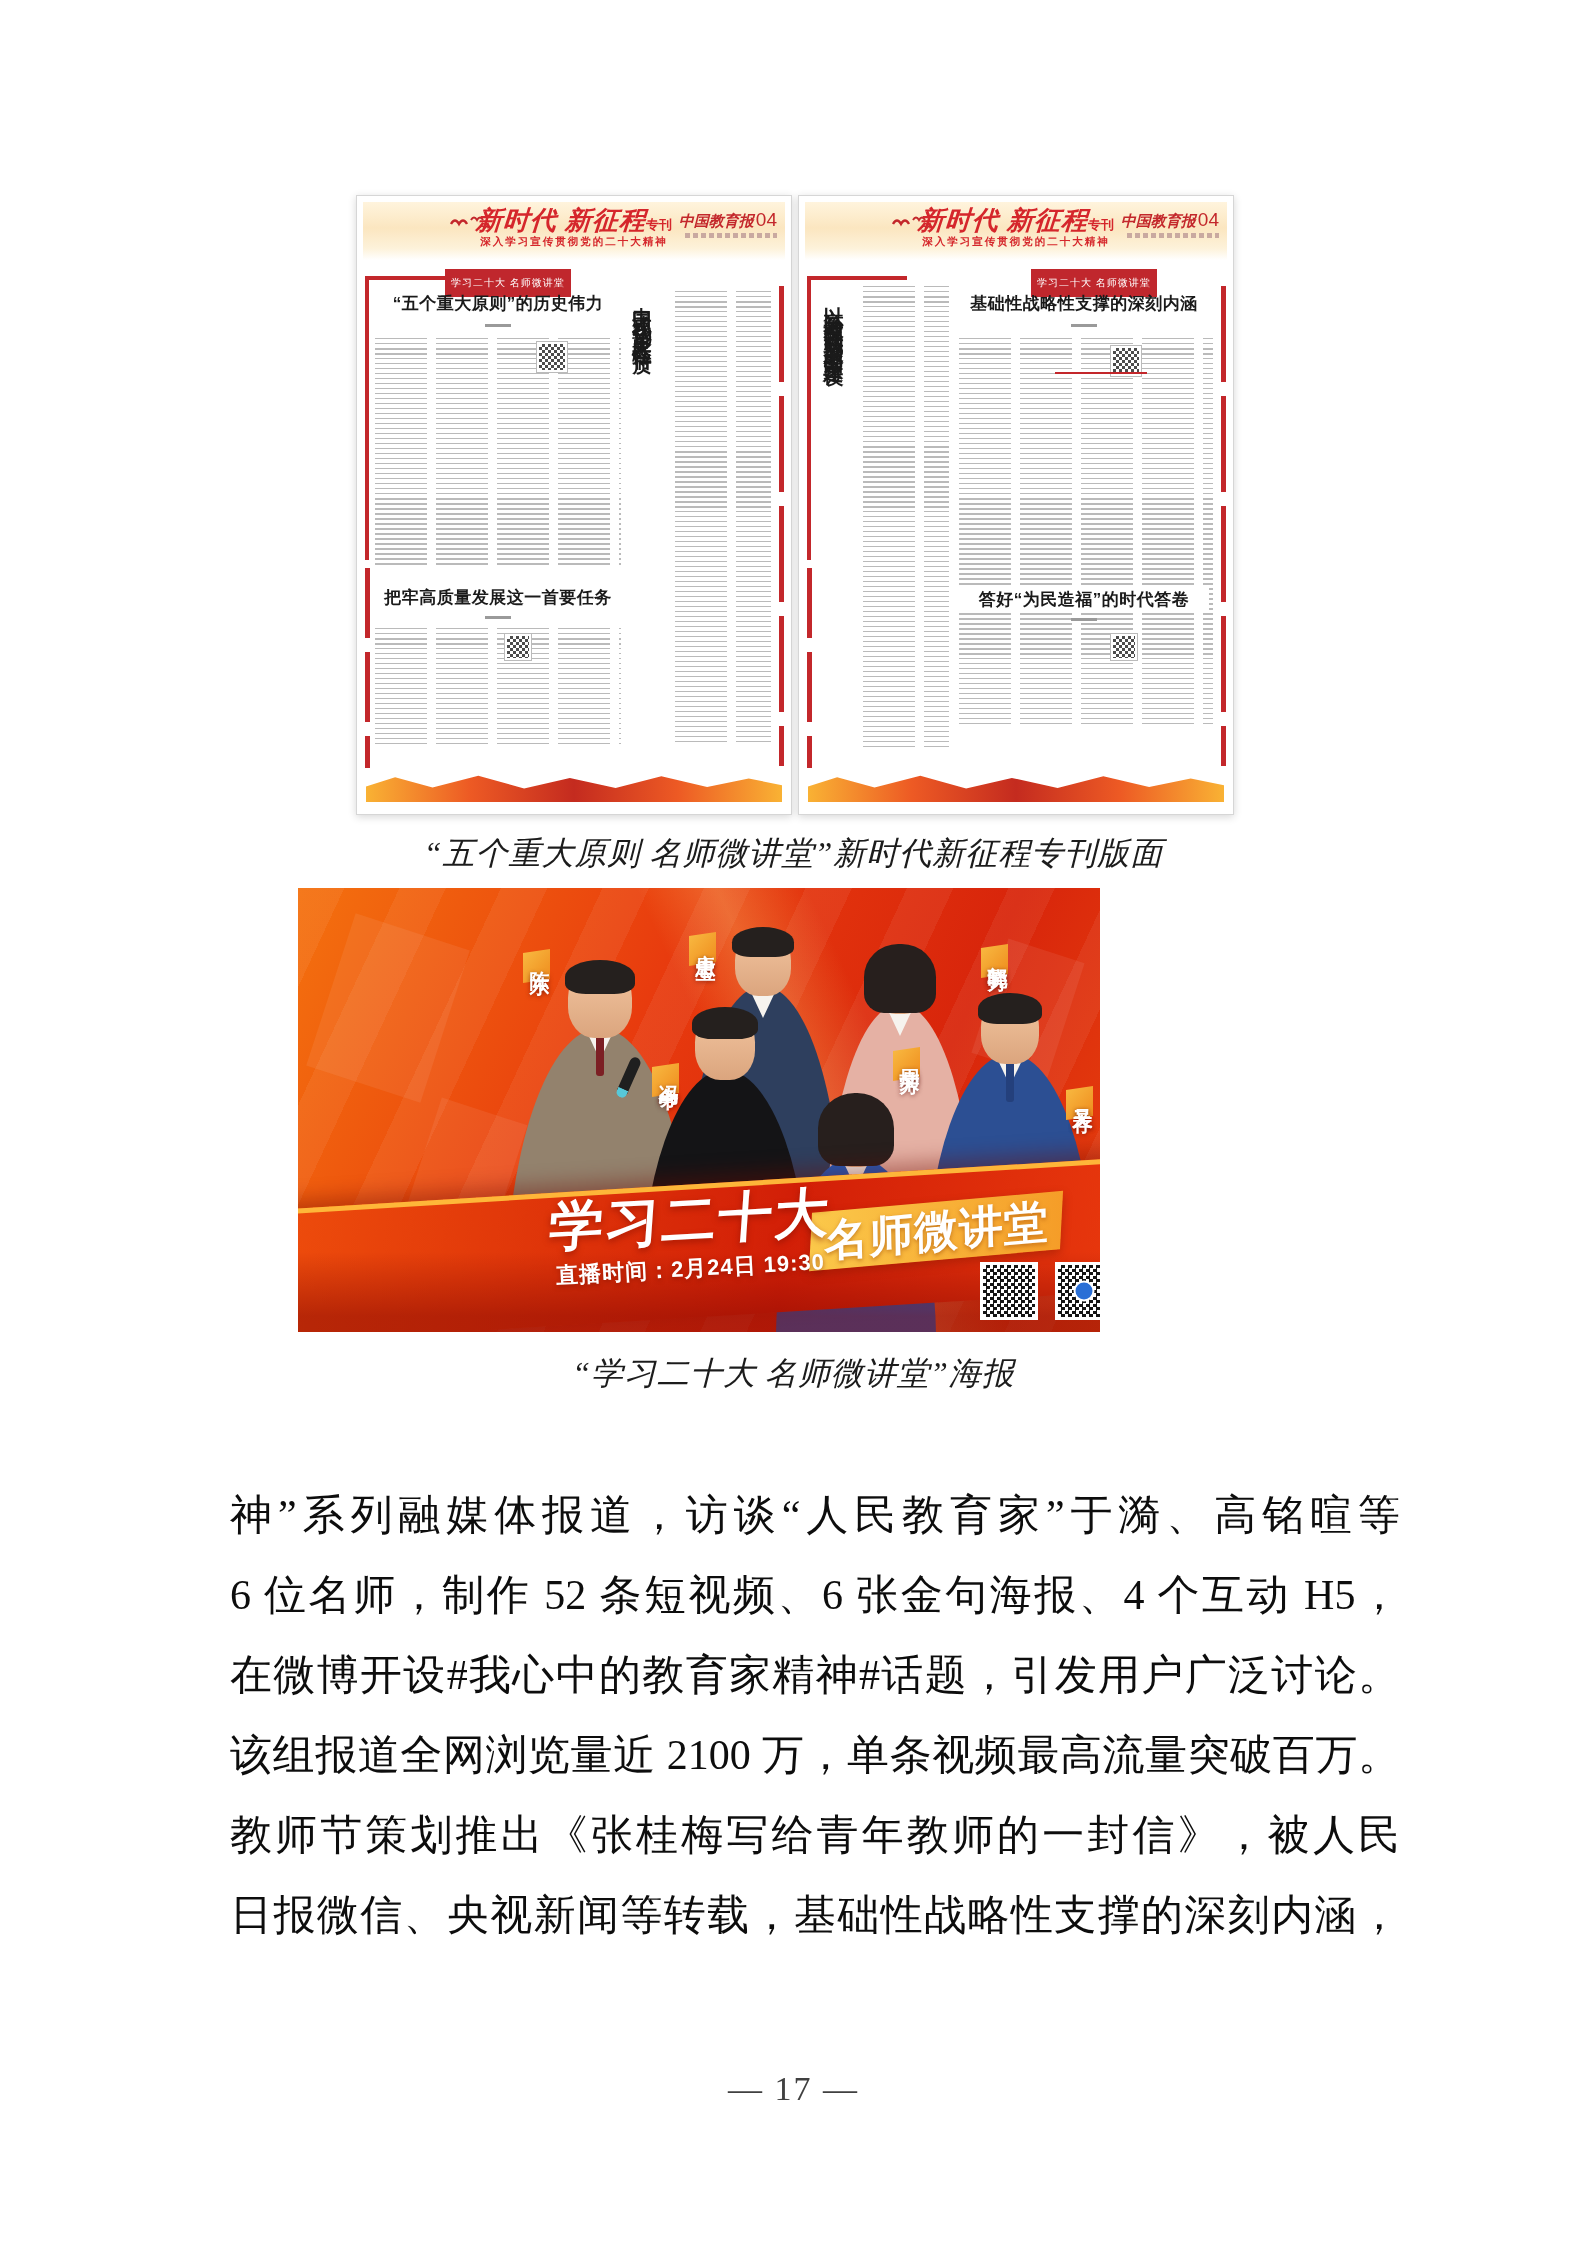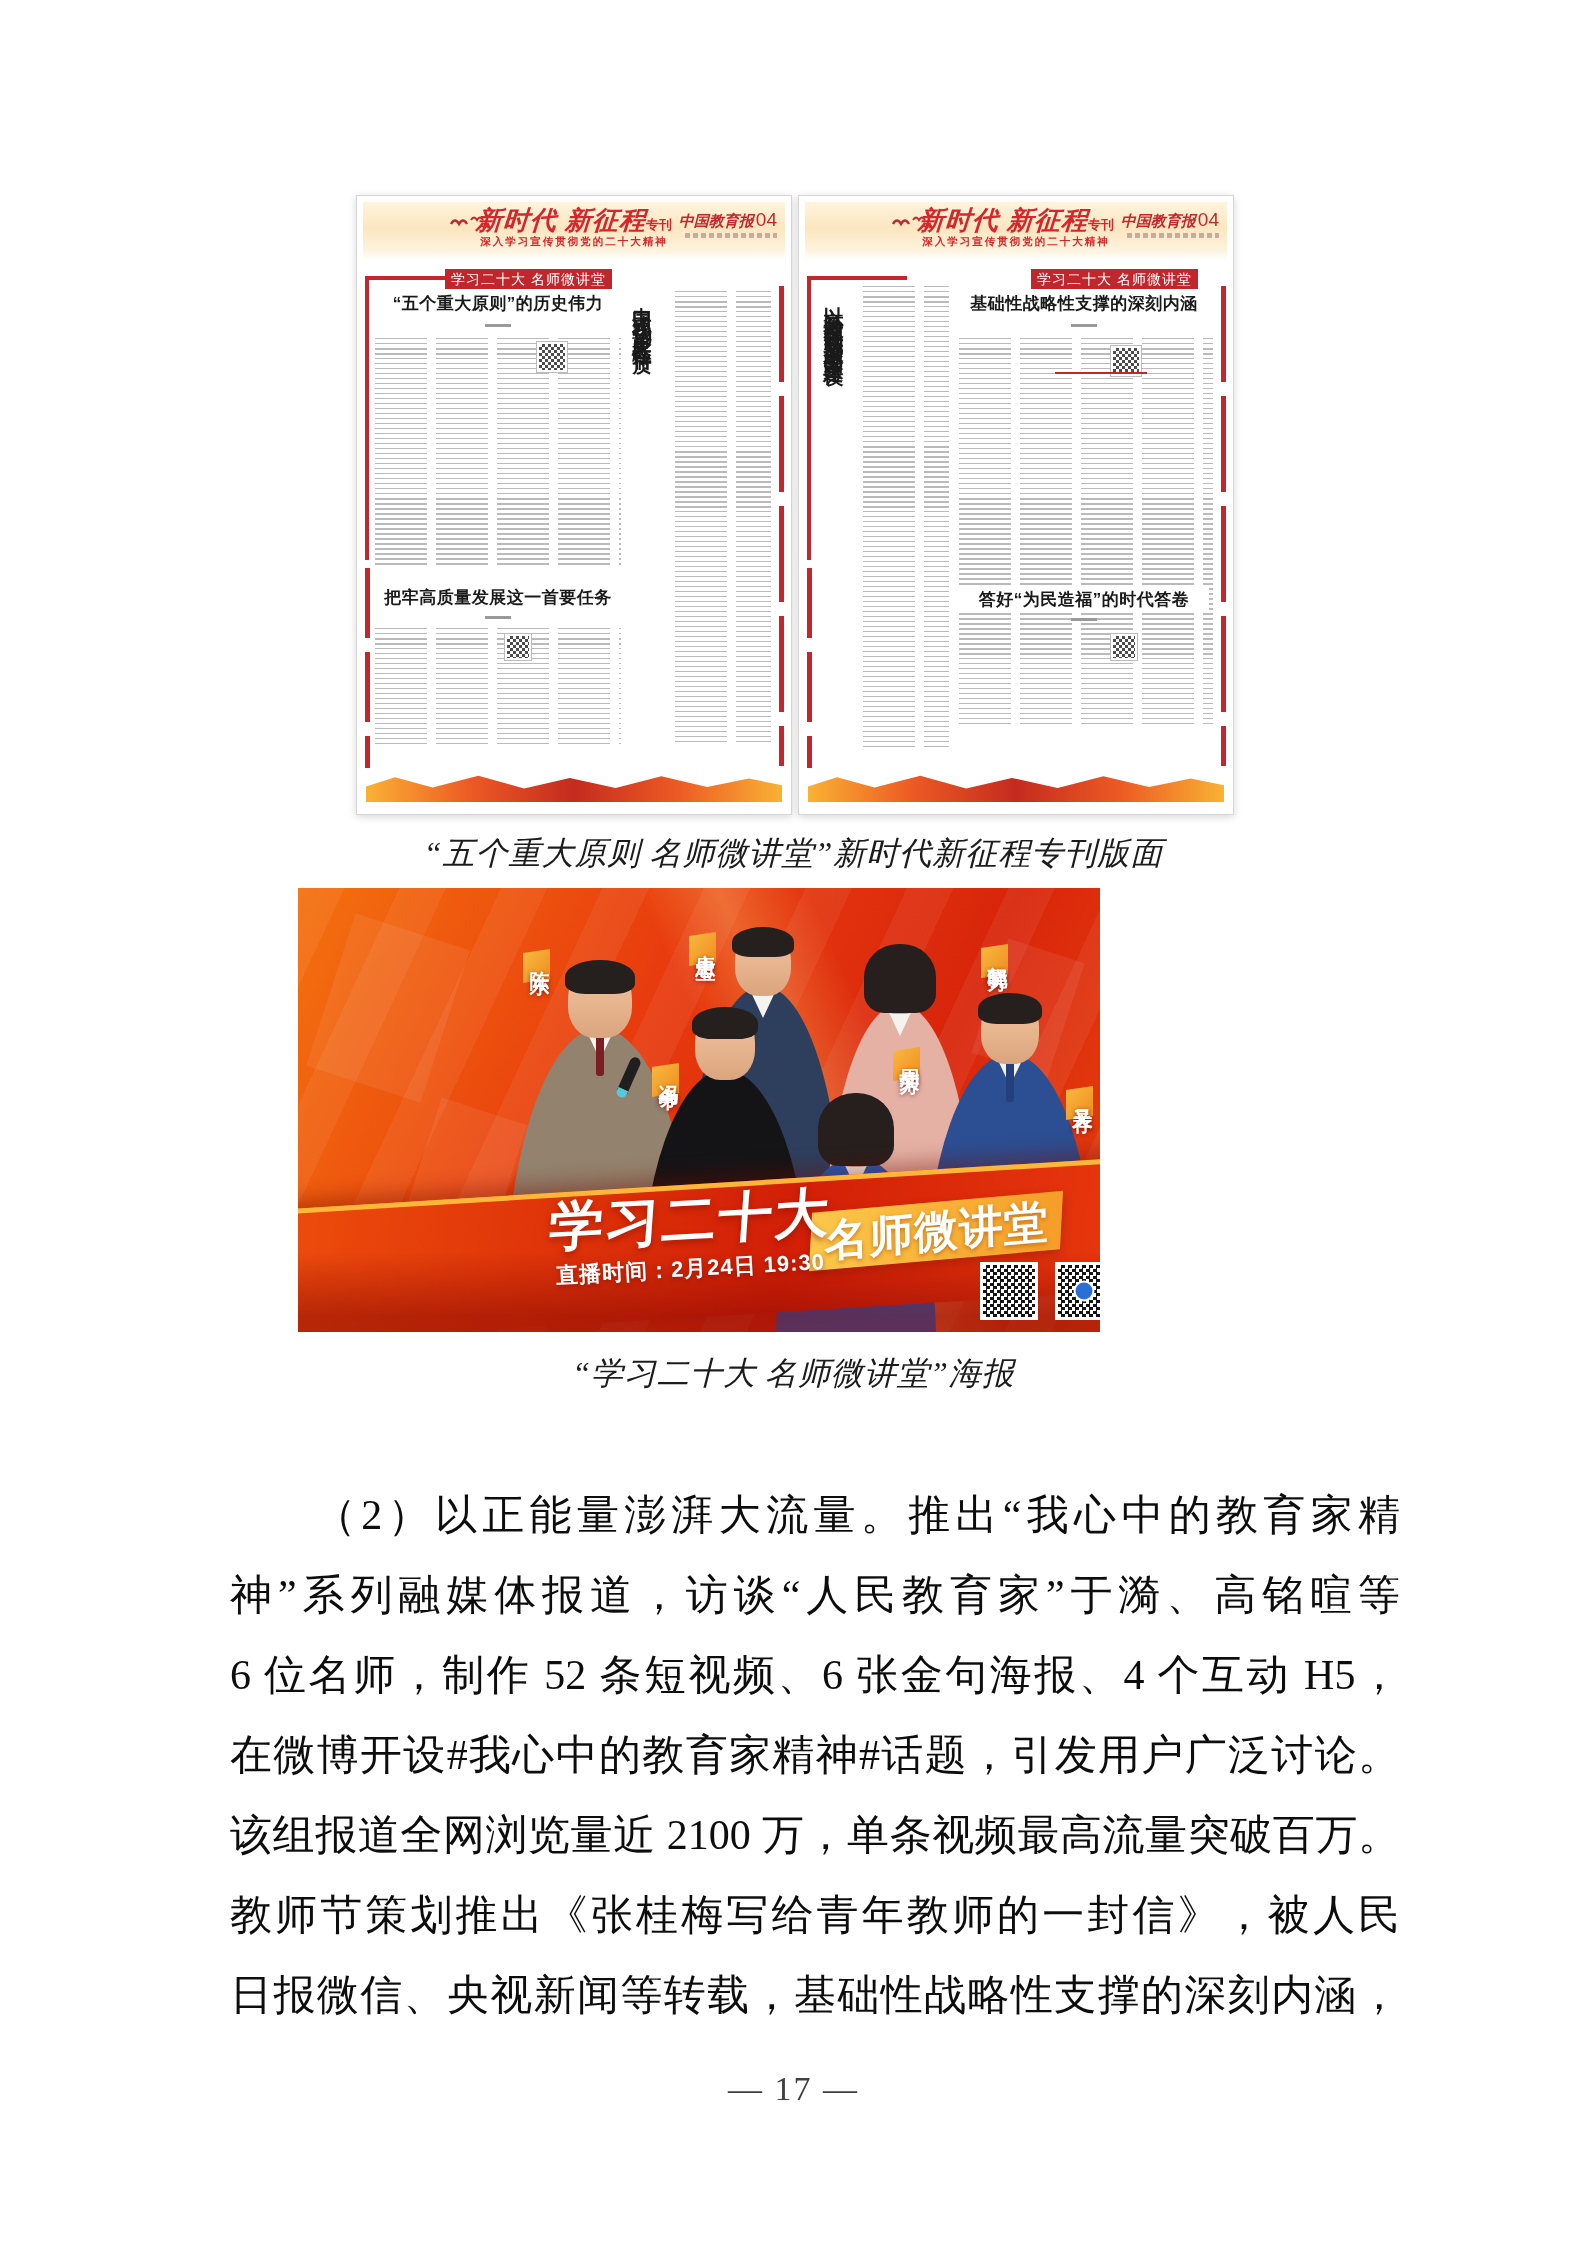--- a/index.html
+++ b/index.html
@@ -25,21 +25,21 @@
   .np-birds{position:absolute;left:86px;top:12px;}
 
   .np-corner{position:absolute;left:8px;top:80px;width:96px;height:280px;
     border-left:4px solid #c3272b;border-top:4px solid #c3272b;}
   .np-rail-r{position:absolute;right:7px;top:90px;height:480px;width:5px;
     background:repeating-linear-gradient(180deg,#c3272b 0 96px,transparent 96px 110px);}
   .np-rail-l{position:absolute;left:8px;top:372px;height:200px;width:5px;
     background:repeating-linear-gradient(180deg,#c3272b 0 70px,transparent 70px 84px);}
 
   .np-tag{position:absolute;font-family:"Liberation Sans","DejaVu Sans",sans-serif;
-    background:#c0272d;color:#fff;font-size:14px;line-height:1;padding:3px 6px;letter-spacing:1px;white-space:nowrap;}
+    background:#c0272d;color:#fff;font-size:10px;line-height:1;padding:9px 6px;letter-spacing:1px;white-space:nowrap;}
   .np-h{position:absolute;font-family:"Liberation Sans","DejaVu Sans",sans-serif;
     font-weight:800;color:#1a1a1a;white-space:nowrap;font-size:17px;letter-spacing:0.5px;text-align:center;}
   .np-vh{position:absolute;writing-mode:vertical-rl;font-family:"Liberation Sans","DejaVu Sans",sans-serif;
     font-weight:800;color:#1a1a1a;font-size:19px;letter-spacing:4px;}
   .np-author{position:absolute;width:26px;height:3px;background:#9a9a9a;}
   .sim-text{position:absolute;
     background-image:
       repeating-linear-gradient(90deg,rgba(255,255,255,0) 0 52px,#ffffff 52px 61px),
       repeating-linear-gradient(180deg,#a9a9a9 0 1.5px,transparent 1.5px 5px);
     opacity:.8;}
@@ -263,21 +263,20 @@
       </div>
     <div class="pqr pqr2">
         <div class="qr-pix"></div>
         <div class="qr-logo"></div>
       </div>
   </div>
 
   <div class="caption cap2">“学习二十大 名师微讲堂”海报</div>
 
   <div class="body-text">
-    <div class="body-line indent">（2）以正能量澎湃大流量。推出“我心中的教育家精</div>
     <div class="body-line">神”系列融媒体报道，访谈“人民教育家”于漪、高铭暄等</div>
     <div class="body-line">6 位名师，制作 52 条短视频、6 张金句海报、4 个互动 H5，</div>
     <div class="body-line">在微博开设#我心中的教育家精神#话题，引发用户广泛讨论。</div>
     <div class="body-line">该组报道全网浏览量近 2100 万，单条视频最高流量突破百万。</div>
     <div class="body-line">教师节策划推出《张桂梅写给青年教师的一封信》，被人民</div>
     <div class="body-line">日报微信、央视新闻等转载，基础性战略性支撑的深刻内涵，</div>
   </div>
 
   <div class="page-number">— 17 —</div>
 </div>

